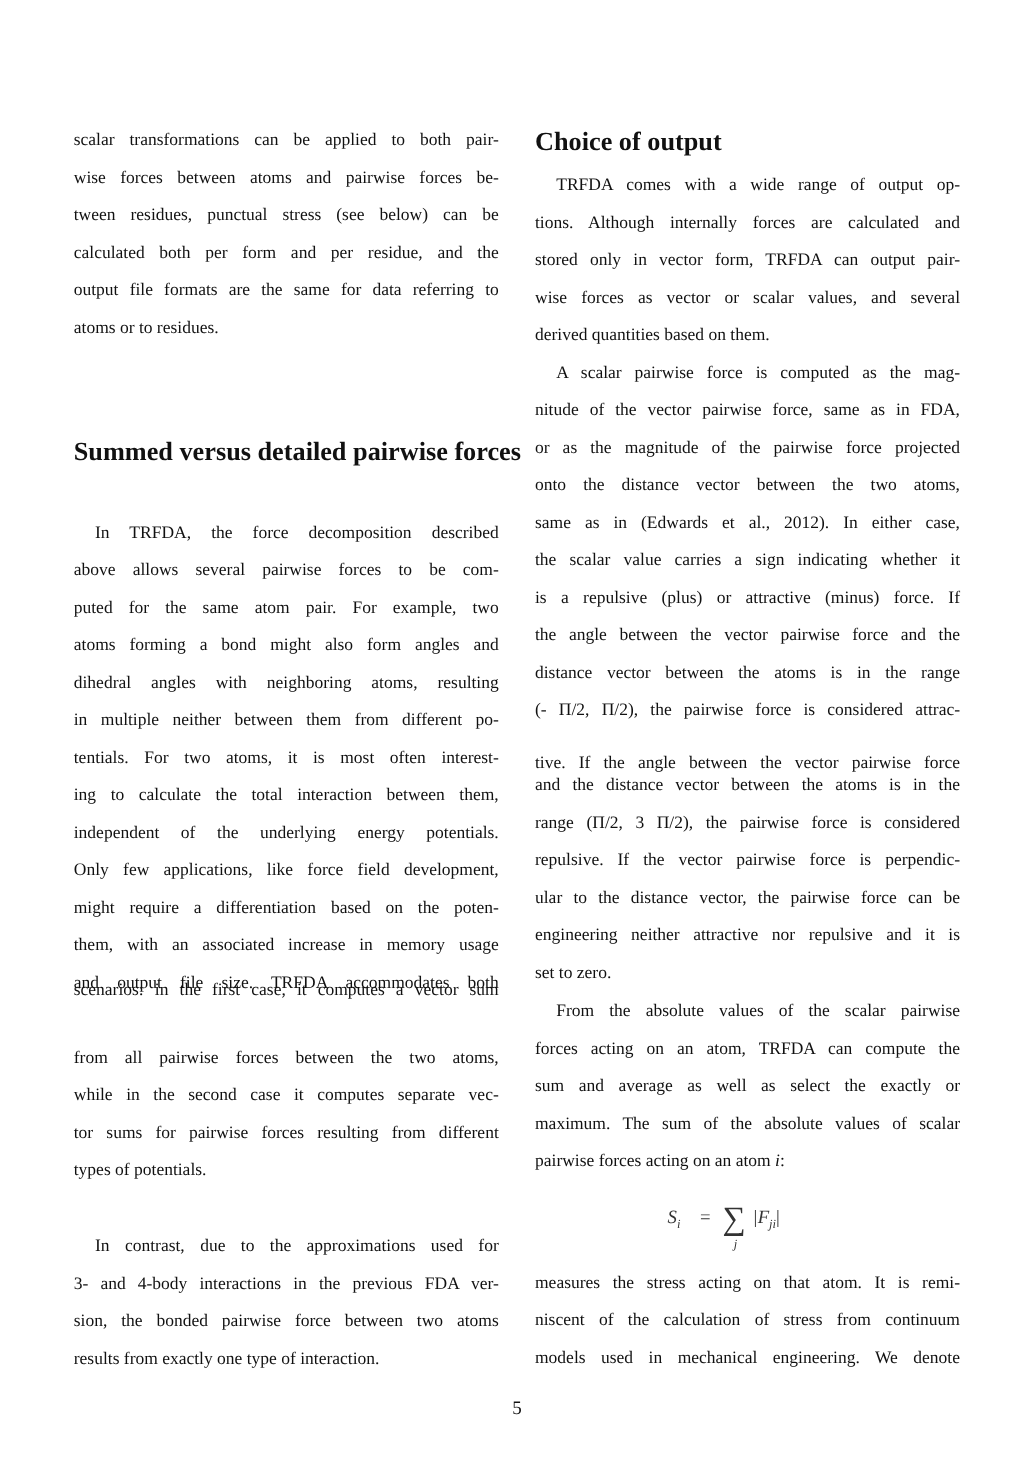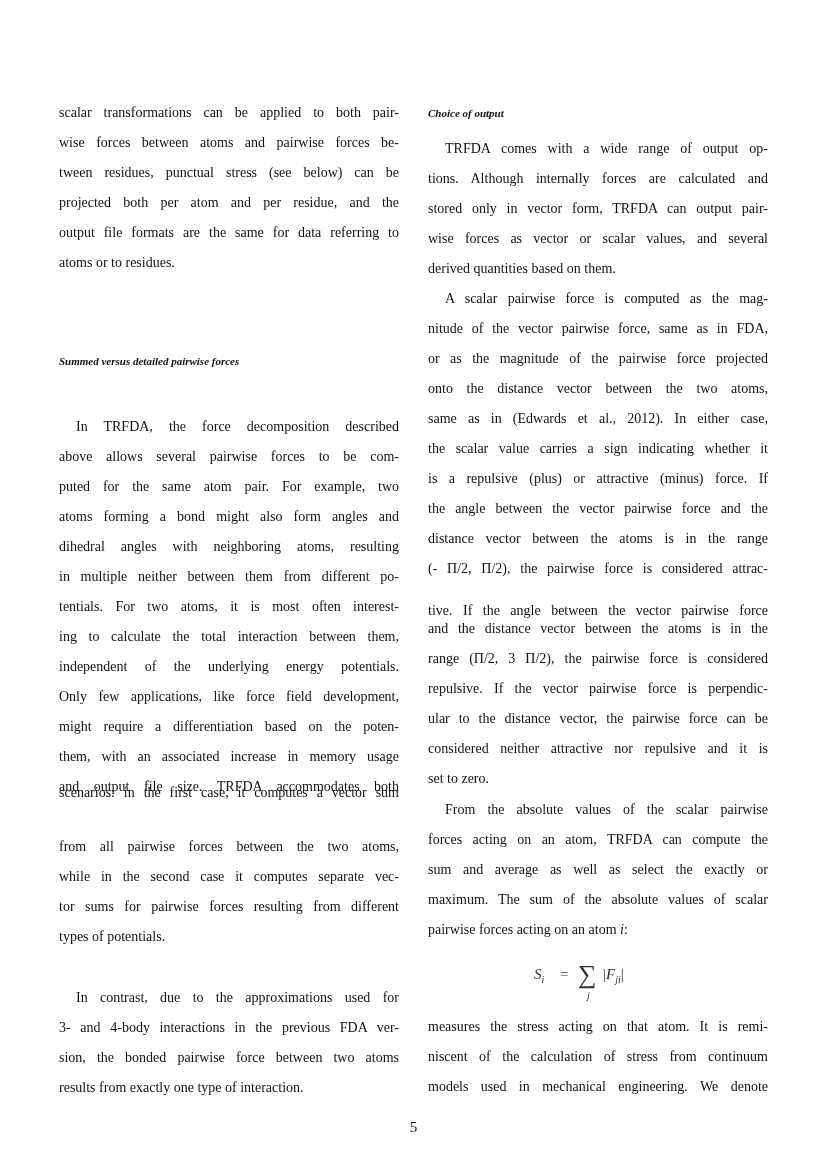--- a/index.html
+++ b/index.html
@@ -5,41 +5,41 @@
   html, body { margin:0; padding:0; background:#ffffff; }
   body { width:827px; height:1170px; position:relative; overflow:hidden;
          font-family:"Liberation Serif", "DejaVu Serif", serif; color:#111; }
   .col { position:absolute; width:340px; }
   .col.left { left:59px; }
   .col.right { left:428px; }
   .line { position:absolute; left:0; width:340px; height:30px; line-height:30px;
           font-size:14px; white-space:nowrap; text-align:justify; text-align-last:justify; }
   .line.last { text-align-last:left; }
   .line.indent { padding-left:17px; width:323px; }
-  .heading { position:absolute; left:0; font-weight:bold; font-size:11px; line-height:30px; height:30px; white-space:nowrap;font-style:italic; }
+  .heading { position:absolute; left:0; font-weight:bold; font-size:21px; line-height:30px; height:30px; white-space:nowrap; }
   .eq { position:absolute; left:0; width:340px; height:50px; font-size:15px; }
   .eq .S { position:absolute; left:106px; top:4px; font-style:italic; color:#333; }
   .eq .S sub { font-size:10px; }
   .eq .eqsign { position:absolute; left:132px; top:4px; color:#333; }
   .eq .sigma { position:absolute; left:150px; top:-2px; font-size:26px; color:#333; }
   .eq .sub-j { position:absolute; left:159px; top:28px; font-size:10px; font-style:italic; color:#333; }
   .eq .abs { position:absolute; left:174px; top:4px; font-style:italic; color:#333; }
   .eq .abs sub { font-size:10px; }
   .pagenum { position:absolute; left:0; width:827px; top:1118px; text-align:center; font-size:15.2px; }
   i.var { font-style:italic; }
 </style>
 </head>
 <body>
 
 <div class="col left" style="top:0;">
 
   <div class="line" style="top:98px">scalar transformations can be applied to both pair-</div>
   <div class="line" style="top:128px">wise forces between atoms and pairwise forces be-</div>
   <div class="line" style="top:158px">tween residues, punctual stress (see below) can be</div>
-  <div class="line" style="top:188px">projected both per atom and per residue, and the</div>
+  <div class="line" style="top:188px">calculated both per form and per residue, and the</div>
   <div class="line" style="top:218px">output file formats are the same for data referring to</div>
   <div class="line last" style="top:248px">atoms or to residues.</div>
 
   <div class="heading" style="top:346px">Summed versus detailed pairwise forces</div>
 
   <div class="line indent" style="top:412px">In TRFDA, the force decomposition described</div>
   <div class="line" style="top:442px">above allows several pairwise forces to be com-</div>
   <div class="line" style="top:472px">puted for the same atom pair.  For example, two</div>
   <div class="line" style="top:502px">atoms forming a bond might also form angles and</div>
   <div class="line" style="top:532px">dihedral angles with neighboring atoms, resulting</div>
@@ -80,21 +80,21 @@
   <div class="line" style="top:434px">the scalar value carries a sign indicating whether it</div>
   <div class="line" style="top:464px">is a repulsive (plus) or attractive (minus) force.  If</div>
   <div class="line" style="top:494px">the angle between the vector pairwise force and the</div>
   <div class="line" style="top:524px">distance vector between the atoms is in the range</div>
   <div class="line" style="top:554px">(- Π/2, Π/2), the pairwise force is considered attrac-</div>
   <div class="line" style="top:596px">tive. If the angle between the vector pairwise force</div>
   <div class="line" style="top:614px">and the distance vector between the atoms is in the</div>
   <div class="line" style="top:644px">range (Π/2, 3 Π/2), the pairwise force is considered</div>
   <div class="line" style="top:674px">repulsive. If the vector pairwise force is perpendic-</div>
   <div class="line" style="top:704px">ular to the distance vector, the pairwise force can be</div>
-  <div class="line" style="top:734px">considered neither attractive nor repulsive and it is</div>
+  <div class="line" style="top:734px">engineering neither attractive nor repulsive and it is</div>
   <div class="line last" style="top:764px">set to zero.</div>
 
   <div class="line indent" style="top:795px">From the absolute values of the scalar pairwise</div>
   <div class="line" style="top:825px">forces acting on an atom, TRFDA can compute the</div>
   <div class="line" style="top:855px">sum and average as well as select the exactly or</div>
   <div class="line" style="top:885px">maximum. The sum of the absolute values of scalar</div>
   <div class="line last" style="top:915px"><span>pairwise forces acting on an atom </span><i class="var">i</i><span>:</span></div>
 
   <div class="eq" style="top:962px">
     <span class="S"><span>S</span><sub>i</sub></span>

